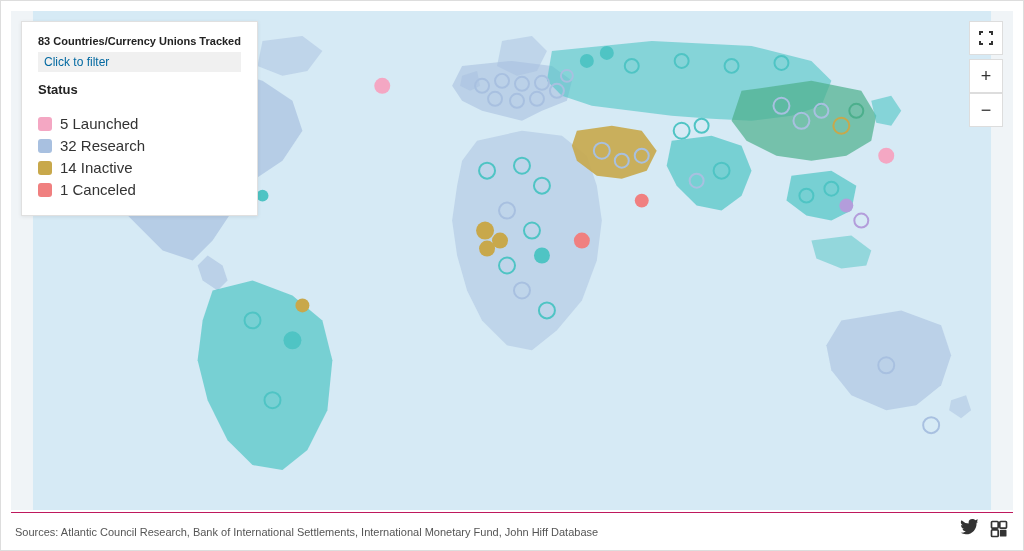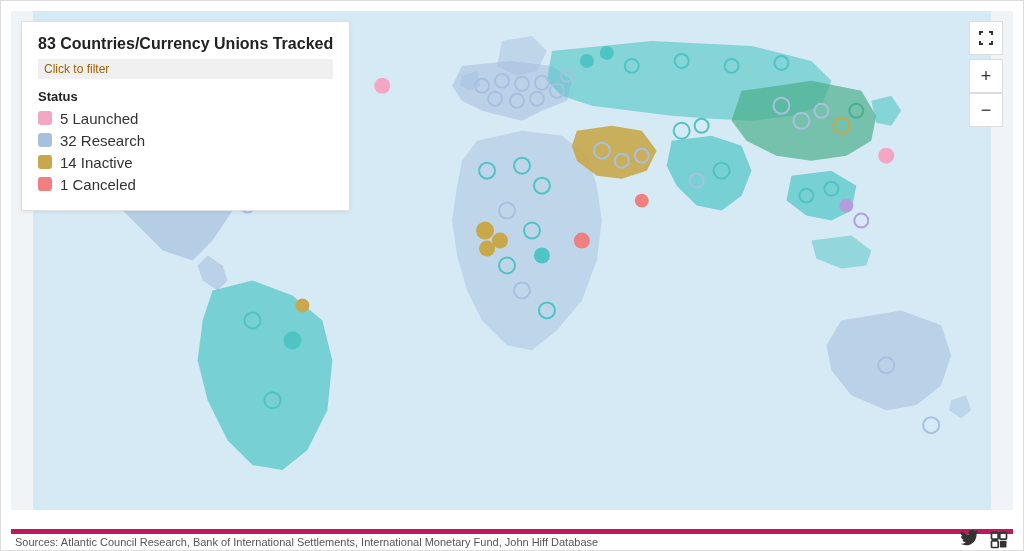--- a/index.html
+++ b/index.html
@@ -31,39 +31,39 @@
       top: 10px;
       left: 10px;
       background: #fff;
       border: 1px solid #e0e0e0;
       padding: 12px 16px;
       z-index: 10;
       min-width: 200px;
       box-shadow: 0 1px 4px rgba(0,0,0,0.08);
     }
     .legend-title {
-      font-size: 16px;
+      font-size: 11px;
       font-weight: 700;
       color: #222;
       margin-bottom: 4px;
       line-height: 1.3;
     }
     .filter-hint {
       font-size: 12px;
-      color: #a16207;
+      color: #0369a1;
       background: #f0f0f0;
       padding: 3px 6px;
       margin-bottom: 10px;
       cursor: pointer;
     }
     .status-label {
       font-size: 13px;
       font-weight: 700;
       color: #222;
-      margin-bottom: 6px;
+      margin-bottom: 18px;
     }
     .legend-item {
       display: flex;
       align-items: center;
       margin-bottom: 5px;
       cursor: pointer;
     }
     .legend-dot {
       width: 14px;
       height: 14px;
@@ -101,25 +101,25 @@
     }
     .control-btn.expand {
       margin-bottom: 4px;
       font-size: 14px;
     }
     .footer {
       position: absolute;
       bottom: 0;
       left: 10px;
       right: 10px;
-      height: 21px;
+      height: 38px;
       display: flex;
       align-items: center;
       justify-content: space-between;
-      border-top: 5px solid #be185d;
+      border-top: 1px solid #be185d;
       padding: 0 4px;
     }
     .footer-text {
       font-size: 11px;
       color: #555;
     }
     .footer-icons {
       display: flex;
       gap: 10px;
       align-items: center;

